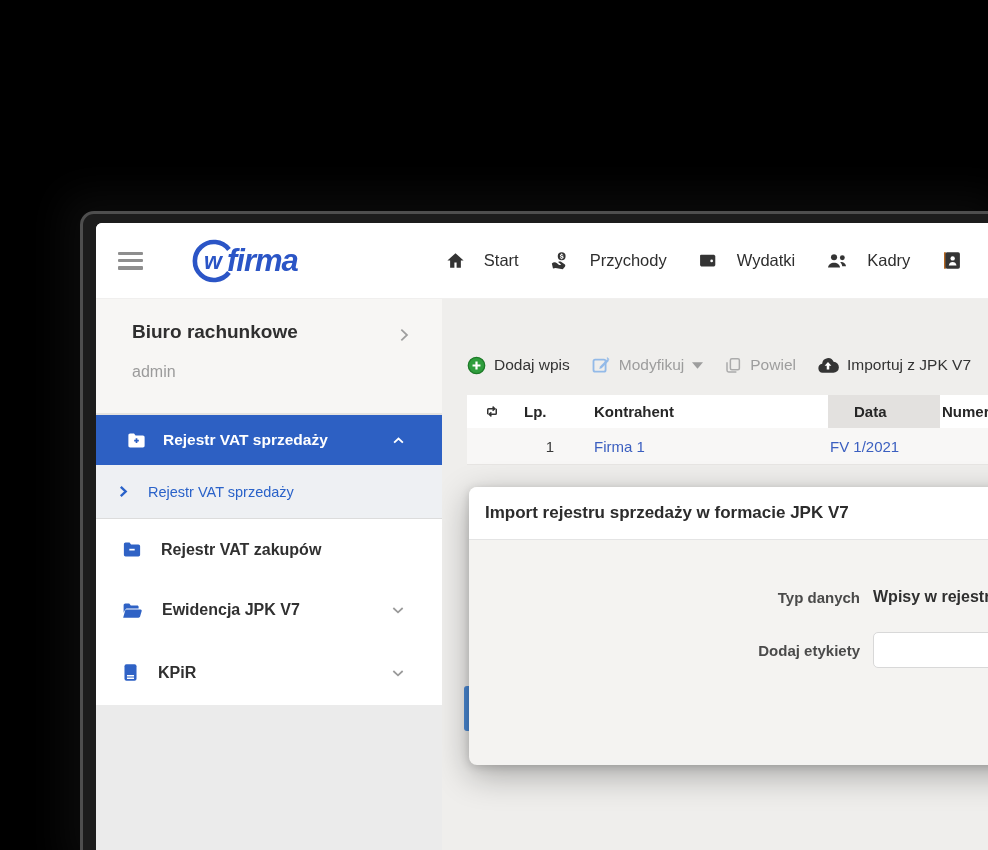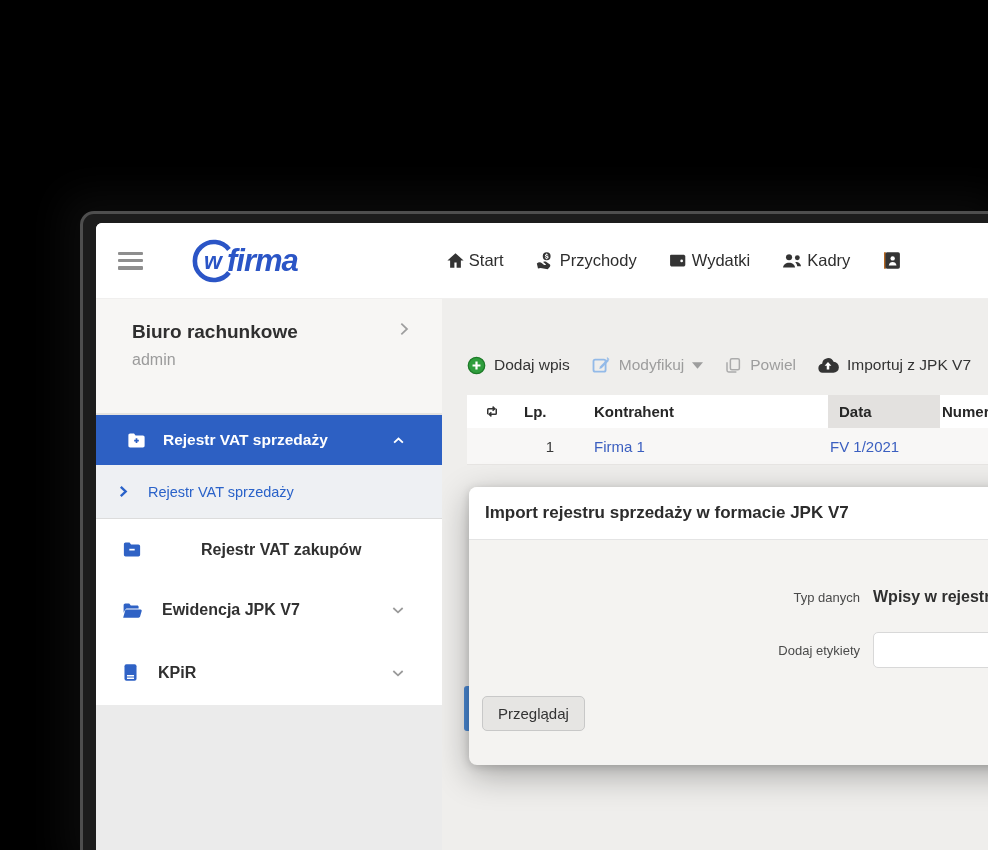--- a/index.html
+++ b/index.html
@@ -18,34 +18,34 @@
   
   .topnav { height:76px; background:#fff; display:flex; align-items:center;
             padding-left:22px; flex:0 0 auto; overflow:hidden; border-bottom:1px solid #f0efee; }
   .hamburger { width:25px; height:18px; display:flex; flex-direction:column;
                justify-content:space-between; cursor:pointer; }
   .hamburger span { height:3.5px; background:#8e8e8e; border-radius:1px; }
   .logo { display:flex; align-items:center; margin-left:48px; }
   .logo-text { font-size:31px; font-weight:bold; font-style:italic; color:#2b55c6;
                letter-spacing:-1px; margin-left:-12px; }
   .nav-items { display:flex; align-items:center; gap:31px; margin-left:148px; white-space:nowrap; }
-  .nav-item { display:flex; align-items:center; gap:4px; font-size:16.5px; color:#2e2e2e; cursor:pointer; }
+  .nav-item { display:flex; align-items:center; gap:19px; font-size:16.5px; color:#2e2e2e; cursor:pointer; }
   .nav-item svg { flex:0 0 auto; }
 
   
   .content { flex:1; display:flex; min-height:0; }
   .sidebar { width:346px; flex:0 0 auto; background:#fff; display:flex; flex-direction:column; }
   .main { flex:1; background:#efeeec; position:relative; overflow:hidden; }
 
   
   .side-header { height:116px; background:#f7f6f4; border-bottom:2px solid #e5e3e0;
                  padding:22px 30px 0 36px; }
-  .side-header-row { display:flex; align-items:flex-start; justify-content:space-between; }
+  .side-header-row { display:flex; align-items:flex-end; justify-content:space-between; }
   .side-title { font-size:19px; font-weight:bold; color:#2f2f2f; }
-  .side-sub-title { font-size:16px; color:#9b9b9b; margin-top:8px; }
+  .side-sub-title { font-size:16px; color:#9b9b9b; margin-top:20px; }
   .side-active { height:50px; background:#2d60c3; color:#fff; display:flex; align-items:center;
                  padding:0 36px 0 31px; cursor:pointer; }
   .side-active .lbl { font-size:15.5px; font-weight:bold; margin-left:17px; }
   .side-active .chev { margin-left:auto; }
   .side-subitem { display:flex; align-items:center; padding:0 36px 0 21px; cursor:pointer; }
   .side-subitem .lbl { font-size:14.5px; margin-left:18px; }
   .side-subitem.sel { height:54px; background:#eef0f3; border-bottom:1px solid #dcdcdc; color:#2a62c9; }
   .side-subitem.plain { height:59px; background:#fff; color:#333; }
   .side-item { display:flex; align-items:center; padding:0 36px 0 26px; background:#fff; cursor:pointer; }
   .side-item .lbl { font-size:16px; font-weight:bold; color:#303030; margin-left:19px; }
@@ -62,37 +62,37 @@
   
   .table { position:absolute; left:25px; top:96px; right:-60px; }
   .t-head { display:flex; background:#fff; height:33px; align-items:center;
             font-size:15px; font-weight:bold; color:#262626; }
   .t-row  { display:flex; background:#f8f7f6; height:37px; align-items:center;
             font-size:15px; color:#3a3a3a; border-bottom:1px solid #e7e5e3; }
   .c0 { width:48px; display:flex; justify-content:flex-start; padding-left:16px; }
   .c1 { width:70px; padding-left:9px; }
   .t-row .c1 { text-align:center; padding-left:0; }
   .c2 { width:243px; padding-left:9px; }
-  .c3 { width:112px; padding-left:11px; align-self:stretch; display:flex; align-items:center; }
+  .c3 { width:112px; padding-left:26px; align-self:stretch; display:flex; align-items:center; }
   .t-head .c3 { background:#e3e1df; }
   .c4 { flex:1; padding-left:2px; }
   .link { color:#3b5fc0; cursor:pointer; }
 
   
   .sliver { position:absolute; left:22px; top:387px; width:6px; height:45px;
             background:#4b8ad6; border-radius:3px 0 0 3px; z-index:5; }
   .modal { position:absolute; left:27px; top:188px; right:-60px; height:278px;
            background:#f4f3f1; border-radius:8px; z-index:10;
            box-shadow:0 10px 34px rgba(0,0,0,0.30), 0 2px 10px rgba(0,0,0,0.16); }
   .modal-header { height:53px; background:#fff; border-radius:8px 8px 0 0;
                   border-bottom:1px solid #e4e4e4; display:flex; align-items:center;
                   padding-left:16px; }
   .modal-title { font-size:17px; font-weight:bold; color:#2c2c2c; }
   .m-row { display:flex; align-items:center; }
-  .m-label { width:391px; text-align:right; font-size:13px; color:#4a4a4a; flex:0 0 auto; }
+  .m-label { width:391px; text-align:right; font-size:15px; color:#4a4a4a; flex:0 0 auto;font-weight:bold; }
   .m-ctrl { margin-left:13px; }
   .m-row.r1 { margin-top:48px; }
   .m-row.r2 { margin-top:26px; }
   .m-row.r3 { margin-top:28px; }
   .m-value { font-size:16px; font-weight:bold; color:#2f2f2f; white-space:nowrap; }
   .m-input { width:360px; height:36px; background:#fff; border:1px solid #d8d8d8;
              border-radius:5px; outline:none; padding:0 10px; font-size:15px; }
   .m-btn { background:#e6e5e3; border:1px solid #c8c8c8; border-radius:5px;
            padding:8px 15px; font-size:15px; color:#333; cursor:pointer;
            font-family:"Liberation Sans", sans-serif; }
@@ -183,21 +183,21 @@
           </div>
 
           <div class="side-subitem sel">
             <svg width="13" height="13" viewBox="0 0 24 24" fill="none" stroke="#2a62c9" stroke-width="4.4">
                 <path d="M7 3.5 16 12l-9 8.5"></path>
               </svg>
             <span class="lbl">Rejestr VAT sprzedaży</span>
           </div>
 
 
-          <div class="side-item" style="height:61px;gap:40px;">
+          <div class="side-item" style="height:61px;">
             <svg width="20" height="17" viewBox="0 0 24 22">
               <path fill="#2f62c5" d="M1.5 4.2c0-1.2 1-2.2 2.2-2.2h5.1l2 2.5h9.5c1.2 0 2.2 1 2.2 2.2v11.1c0 1.2-1 2.2-2.2 2.2H3.7c-1.2 0-2.2-1-2.2-2.2z"></path>
               <path stroke="#fff" stroke-width="2.2" fill="none" d="M8.5 11.2h7"></path>
               </svg>
             <span class="lbl">Rejestr VAT zakupów</span>
           </div>
 
           <div class="side-item" style="height:60px;">
             <svg width="21" height="17" viewBox="0 0 26 22">
               <path fill="#2f62c5" d="M1.5 4.2c0-1.2 1-2.2 2.2-2.2h5.1l2 2.5h8.3c1 0 1.8.8 1.8 1.8v2H6.1c-1.3 0-2.4.8-2.8 2L1.5 14z"></path>
@@ -293,23 +293,20 @@
               <div class="m-label">Typ danych</div>
               <div class="m-ctrl m-value">Wpisy w rejestrze</div>
             </div>
             <div class="m-row r2">
               <div class="m-label">Dodaj etykiety</div>
               <div class="m-ctrl">
                 <input class="m-input" type="text" value="" style="">
               </div>
             </div>
             <div class="m-row r3">
-              <div class="m-ctrl">
-                <button class="m-btn">Przeglądaj</button>
-              </div>
             </div>
           </div>
 
         </div>
       </div>
 
     </div>
   </div>
 </div>
 

